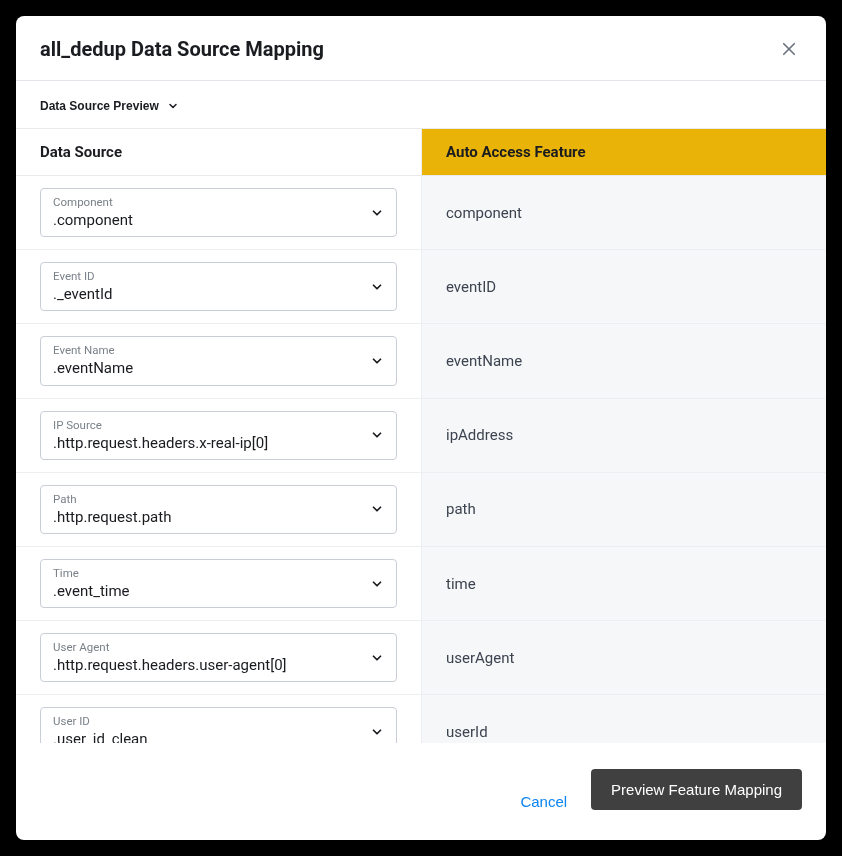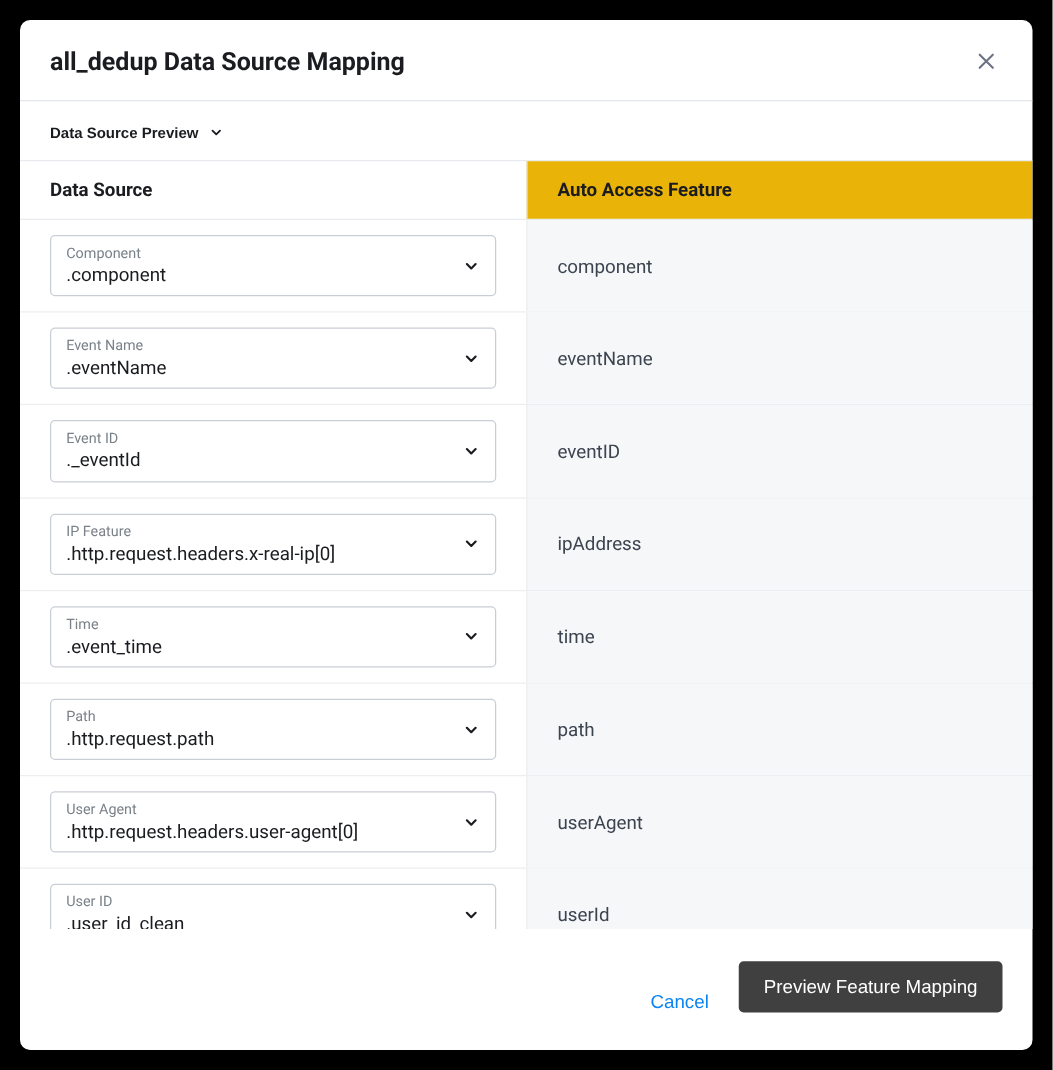--- a/index.html
+++ b/index.html
@@ -205,76 +205,76 @@
             <svg class="select-chevron" viewBox="0 0 24 24" fill="none" stroke="currentColor" stroke-width="3" stroke-linecap="round" stroke-linejoin="round">
               <polyline points="6 9 12 15 18 9"></polyline>
             </svg>
           </div>
         </div>
         <div class="cell-right">component</div>
       </div>
       <div class="mapping-row">
         <div class="cell-left">
           <div class="select-field">
+            <div class="select-label">Event ID</div>
+            <div class="select-value">._eventId</div>
+            <svg class="select-chevron" viewBox="0 0 24 24" fill="none" stroke="currentColor" stroke-width="3" stroke-linecap="round" stroke-linejoin="round">
+              <polyline points="6 9 12 15 18 9"></polyline>
+            </svg>
+          </div>
+        </div>
+        <div class="cell-right">eventID</div>
+      </div>
+      <div class="mapping-row">
+        <div class="cell-left">
+          <div class="select-field">
             <div class="select-label">Event Name</div>
             <div class="select-value">.eventName</div>
             <svg class="select-chevron" viewBox="0 0 24 24" fill="none" stroke="currentColor" stroke-width="3" stroke-linecap="round" stroke-linejoin="round">
               <polyline points="6 9 12 15 18 9"></polyline>
             </svg>
           </div>
         </div>
         <div class="cell-right">eventName</div>
       </div>
       <div class="mapping-row">
         <div class="cell-left">
           <div class="select-field">
-            <div class="select-label">Event ID</div>
-            <div class="select-value">._eventId</div>
-            <svg class="select-chevron" viewBox="0 0 24 24" fill="none" stroke="currentColor" stroke-width="3" stroke-linecap="round" stroke-linejoin="round">
-              <polyline points="6 9 12 15 18 9"></polyline>
-            </svg>
-          </div>
-        </div>
-        <div class="cell-right">eventID</div>
-      </div>
-      <div class="mapping-row">
-        <div class="cell-left">
-          <div class="select-field">
-            <div class="select-label">IP Feature</div>
+            <div class="select-label">IP Source</div>
             <div class="select-value">.http.request.headers.x-real-ip[0]</div>
             <svg class="select-chevron" viewBox="0 0 24 24" fill="none" stroke="currentColor" stroke-width="3" stroke-linecap="round" stroke-linejoin="round">
               <polyline points="6 9 12 15 18 9"></polyline>
             </svg>
           </div>
         </div>
         <div class="cell-right">ipAddress</div>
+      </div>
+      <div class="mapping-row">
+        <div class="cell-left">
+          <div class="select-field">
+            <div class="select-label">Path</div>
+            <div class="select-value">.http.request.path</div>
+            <svg class="select-chevron" viewBox="0 0 24 24" fill="none" stroke="currentColor" stroke-width="3" stroke-linecap="round" stroke-linejoin="round">
+              <polyline points="6 9 12 15 18 9"></polyline>
+            </svg>
+          </div>
+        </div>
+        <div class="cell-right">path</div>
       </div>
       <div class="mapping-row">
         <div class="cell-left">
           <div class="select-field">
             <div class="select-label">Time</div>
             <div class="select-value">.event_time</div>
             <svg class="select-chevron" viewBox="0 0 24 24" fill="none" stroke="currentColor" stroke-width="3" stroke-linecap="round" stroke-linejoin="round">
               <polyline points="6 9 12 15 18 9"></polyline>
             </svg>
           </div>
         </div>
         <div class="cell-right">time</div>
-      </div>
-      <div class="mapping-row">
-        <div class="cell-left">
-          <div class="select-field">
-            <div class="select-label">Path</div>
-            <div class="select-value">.http.request.path</div>
-            <svg class="select-chevron" viewBox="0 0 24 24" fill="none" stroke="currentColor" stroke-width="3" stroke-linecap="round" stroke-linejoin="round">
-              <polyline points="6 9 12 15 18 9"></polyline>
-            </svg>
-          </div>
-        </div>
-        <div class="cell-right">path</div>
       </div>
       <div class="mapping-row">
         <div class="cell-left">
           <div class="select-field">
             <div class="select-label">User Agent</div>
             <div class="select-value">.http.request.headers.user-agent[0]</div>
             <svg class="select-chevron" viewBox="0 0 24 24" fill="none" stroke="currentColor" stroke-width="3" stroke-linecap="round" stroke-linejoin="round">
               <polyline points="6 9 12 15 18 9"></polyline>
             </svg>
           </div>

